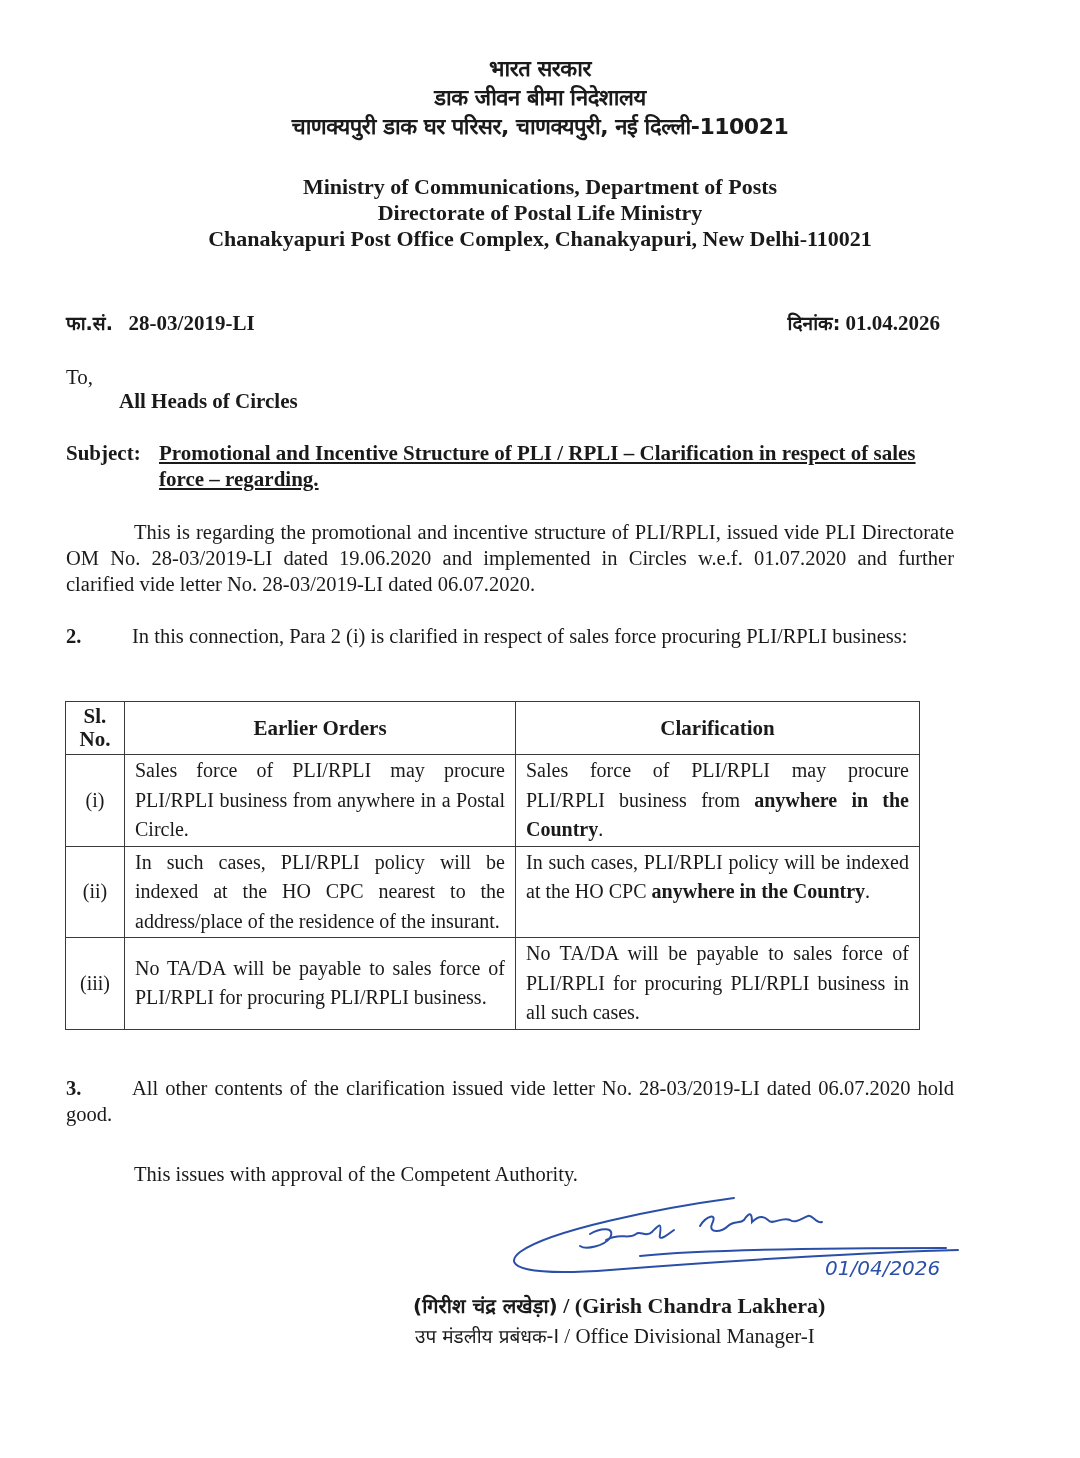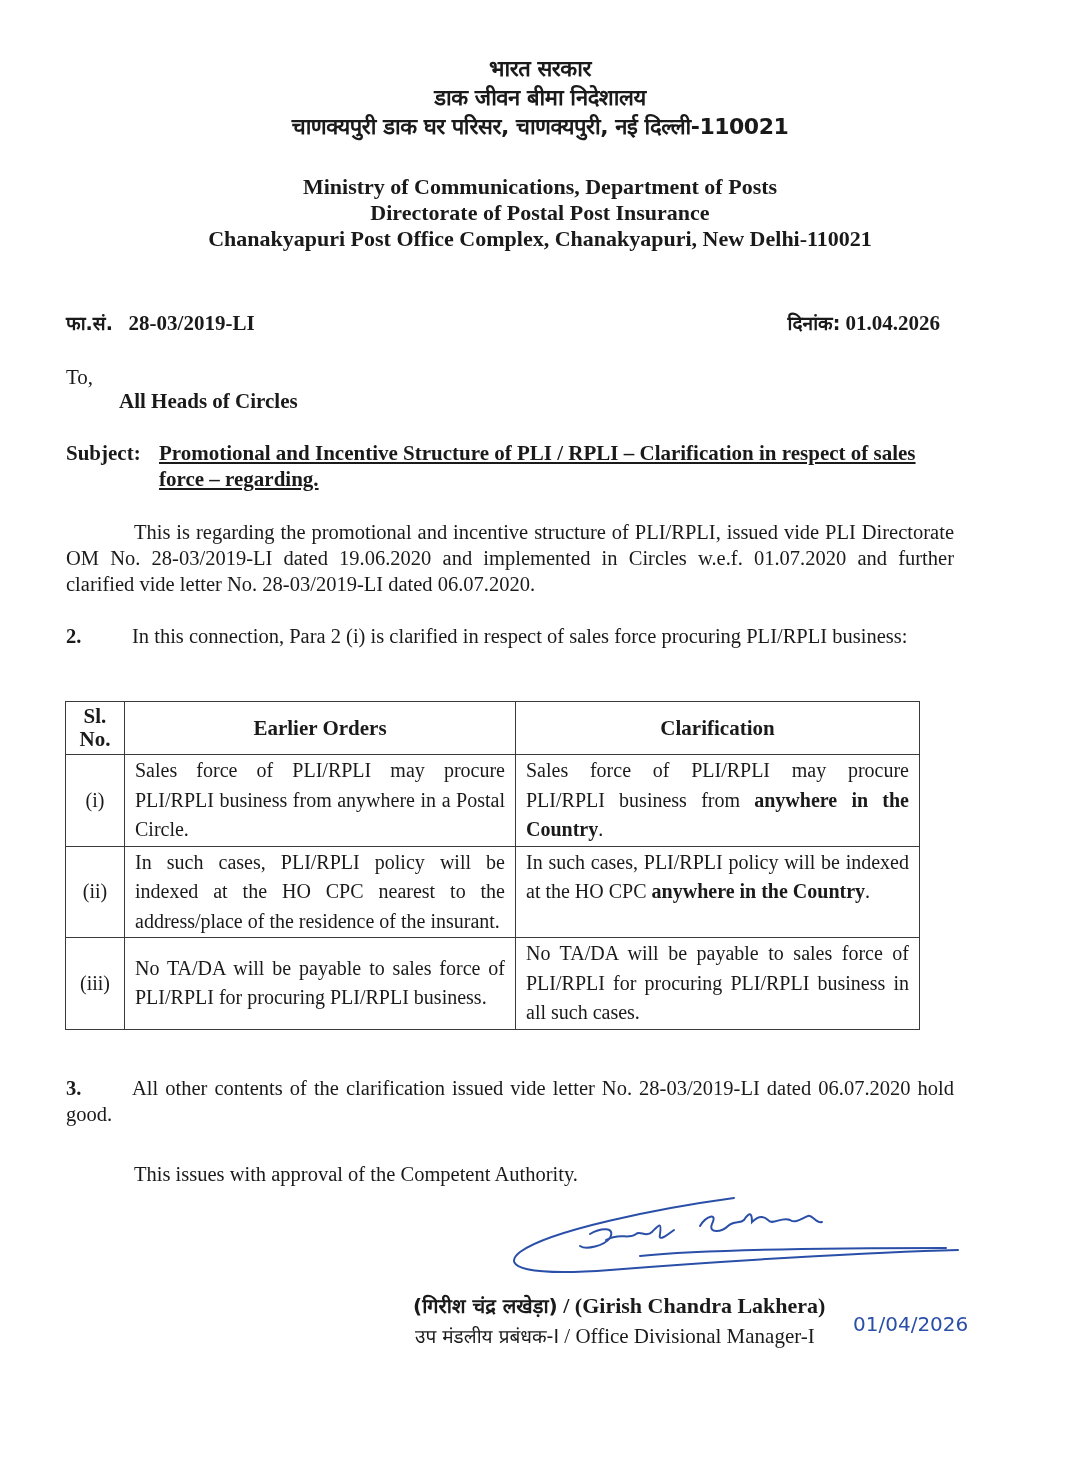--- a/index.html
+++ b/index.html
@@ -23,42 +23,42 @@
   .para .num { font-weight: bold; display: inline-block; width: 66px; }
   .indent { text-indent: 68px; }
   table.orders { position: absolute; left: 65px; top: 701px; width: 855px; border-collapse: collapse;
                  font-family: "Liberation Serif", serif; font-size: 20px; line-height: 29.5px; }
   table.orders th, table.orders td { border: 1.5px solid #3a3a3a; vertical-align: middle; }
   table.orders th { font-weight: bold; text-align: center; height: 50px; font-size: 21px; line-height: 23px; }
   table.orders td { padding: 1px 10px 1px 10px; text-align: justify; }
   table.orders td.sl { text-align: center; width: 42px; padding: 0 6px; }
   .col1 { width: 388px; }
   .sig { position: absolute; left: 490px; top: 1190px; width: 480px; height: 110px; }
-  .sig-date { position: absolute; left: 825px; top: 1312px; font-family: "DejaVu Sans", sans-serif; font-size: 20px; color: #2a4fa8; margin-left: 28px; }
+  .sig-date { position: absolute; left: 825px; top: 1256px; font-family: "DejaVu Sans", sans-serif; font-style: italic; font-size: 20px; color: #2a4fa8; }
   .signame { position: absolute; left: 413px; top: 1292px; white-space: nowrap; }
   .signame .hi2 { font-family: "DejaVu Sans", sans-serif; font-weight: bold; font-size: 20px; }
   .signame .en2 { font-family: "Liberation Serif", serif; font-weight: bold; font-size: 22px; }
   .desig { position: absolute; left: 415px; top: 1323px; white-space: nowrap; font-size: 20px; }
   .desig .hi3 { font-family: "DejaVu Sans", sans-serif; font-size: 19px; }
   .desig .en3 { font-family: "Liberation Serif", serif; font-size: 21px; }
 </style>
 </head>
 <body>
 
 <div class="page">
 
   <div class="hdr" style="top:54px;">
     <span class="hdr-line hi" style="line-height:29px;">भारत सरकार</span>
     <span class="hdr-line hi" style="line-height:29px;">डाक जीवन बीमा निदेशालय</span>
     <span class="hdr-line hi" style="line-height:29px;">चाणक्यपुरी डाक घर परिसर, चाणक्यपुरी, नई दिल्ली-110021</span>
   </div>
 
   <div class="hdr" style="top:174px;">
     <span class="hdr-line en">Ministry of Communications, Department of Posts</span>
-    <span class="hdr-line en">Directorate of Postal Post Insurance</span>
+    <span class="hdr-line en">Directorate of Postal Life Ministry</span>
     <span class="hdr-line en">Chanakyapuri Post Office Complex, Chanakyapuri, New Delhi-110021</span>
   </div>
 
   <div class="ref-row">
     <div class="ref-left">
       <span class="hin-inline">फा.सं.</span>
       <span>&nbsp;</span>
       <span>28-03/2019-LI</span>
     </div>
     <div class="ref-right">

